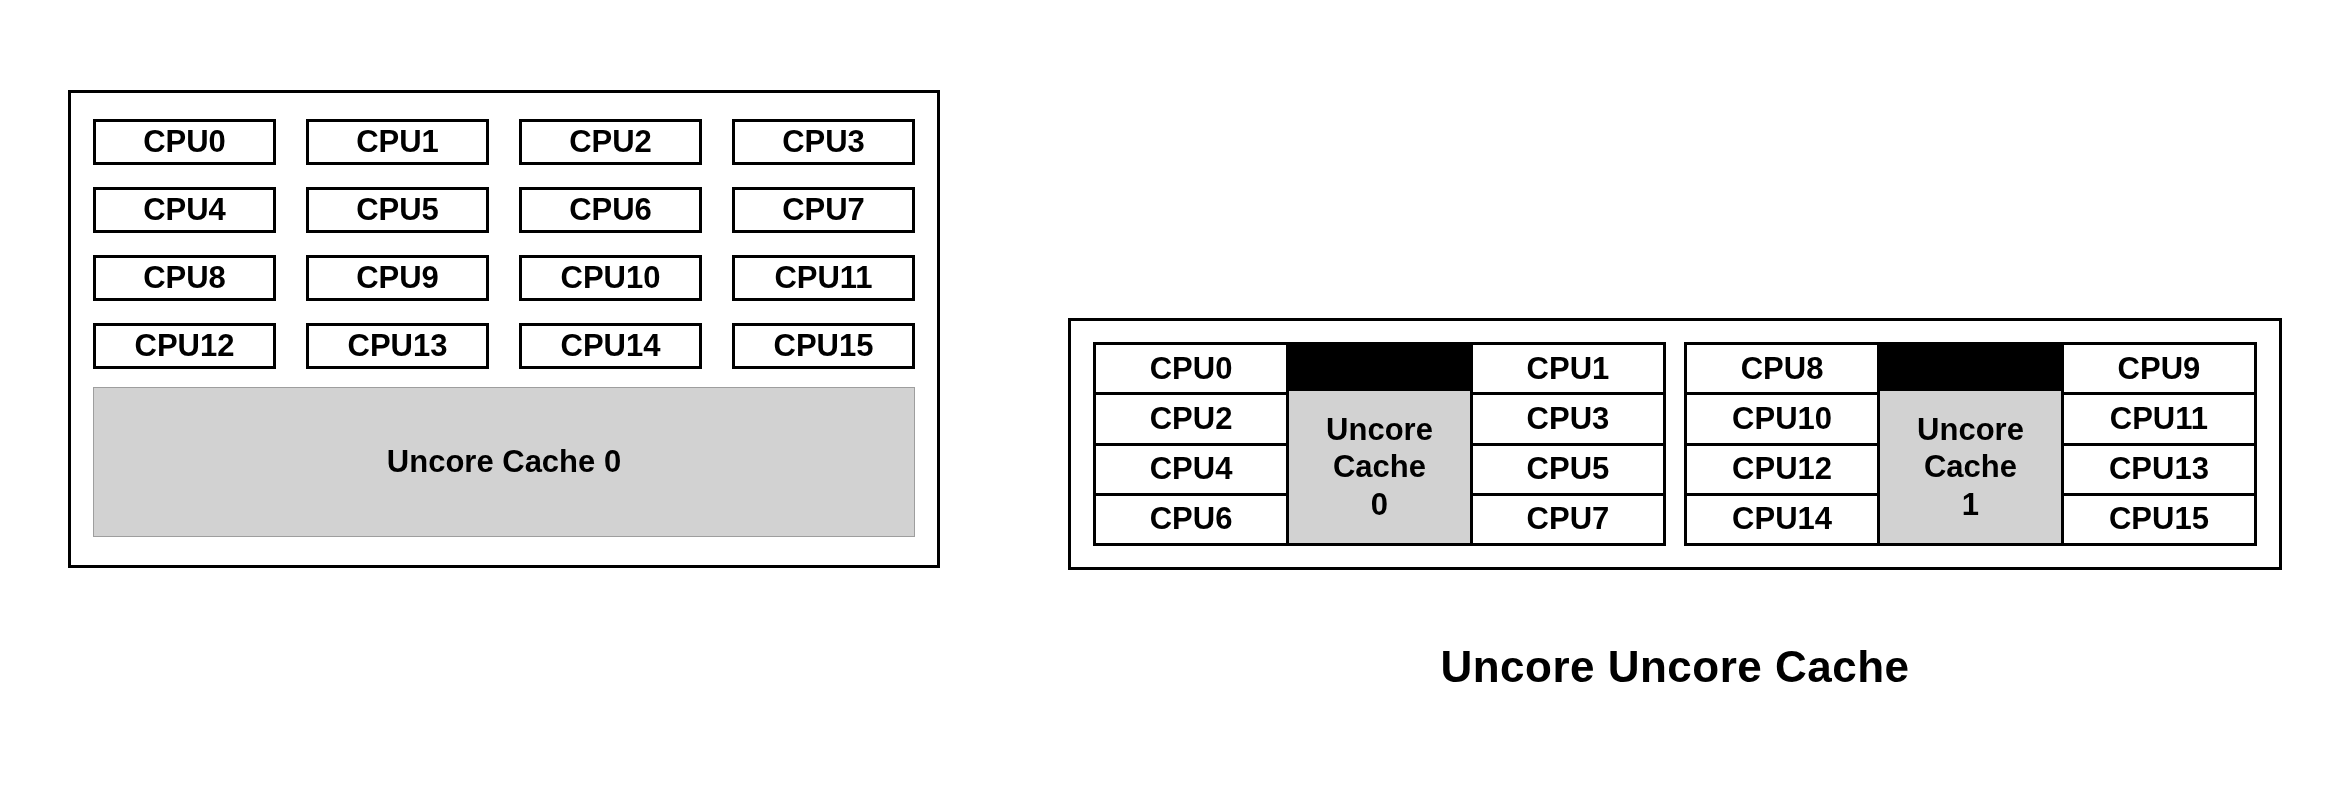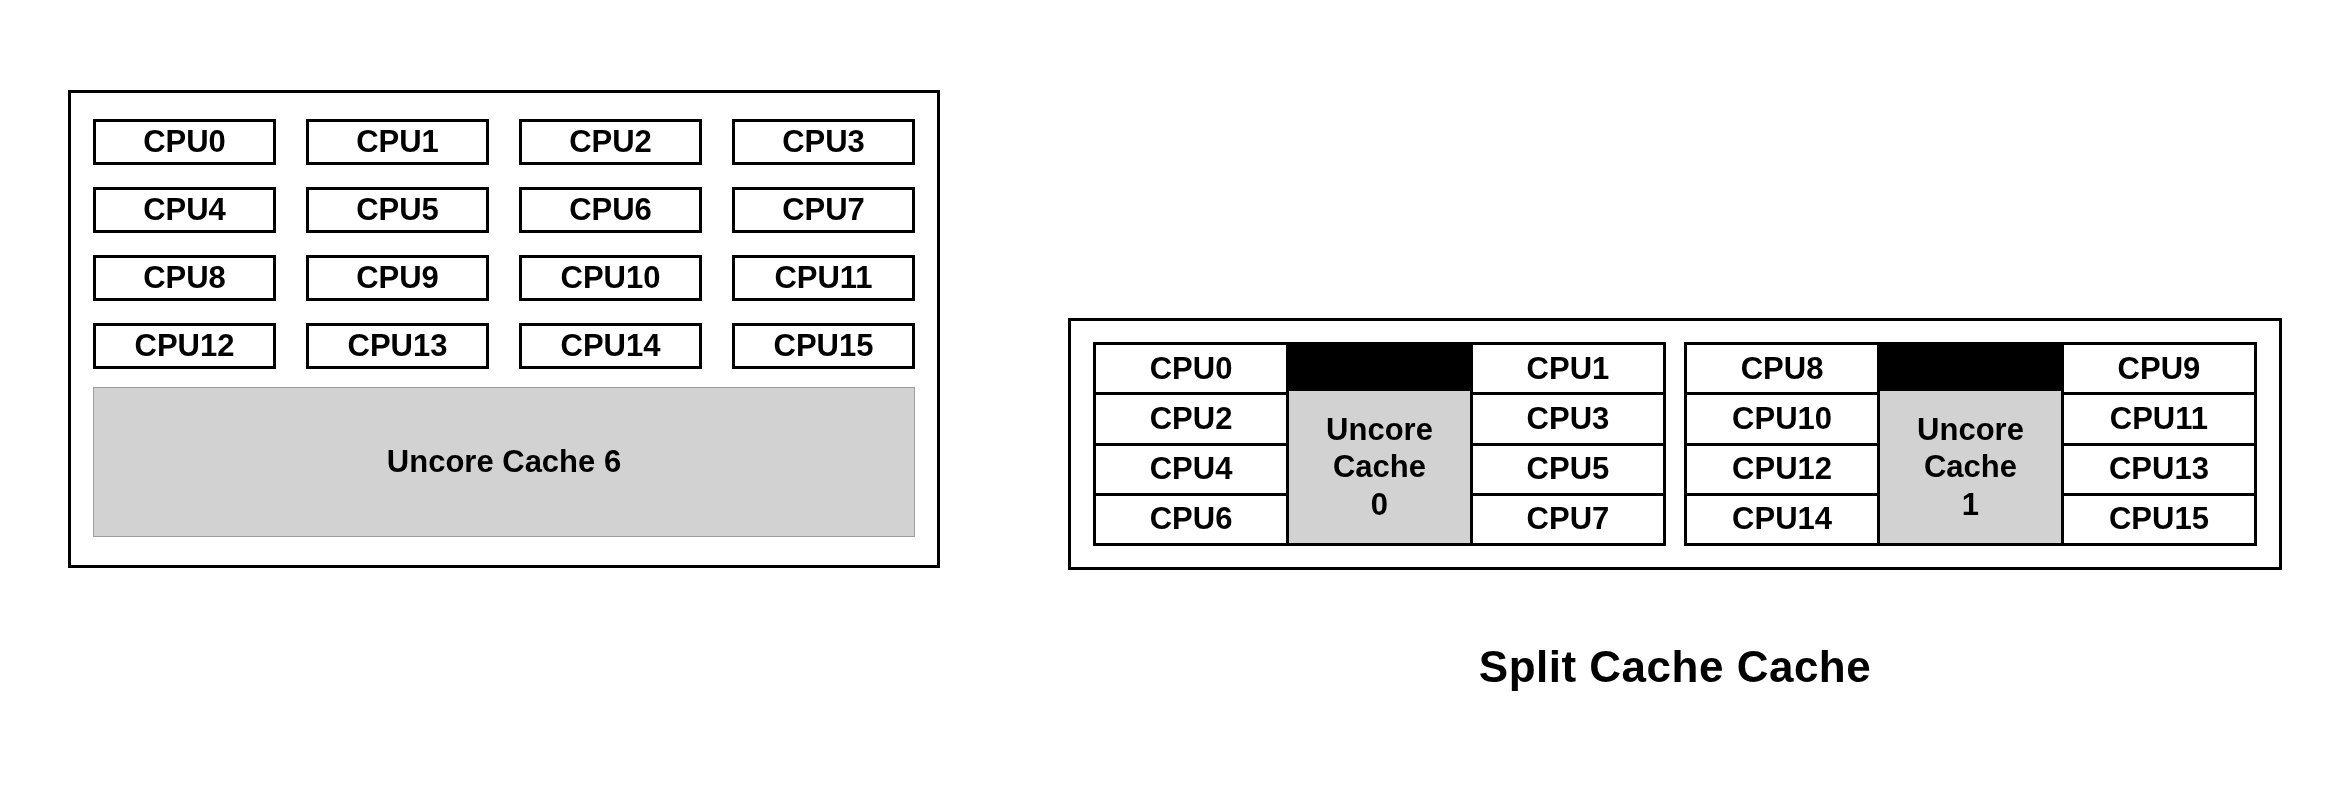--- a/index.html
+++ b/index.html
@@ -137,21 +137,21 @@
       <div class="cpu-box">CPU7</div>
       <div class="cpu-box">CPU8</div>
       <div class="cpu-box">CPU9</div>
       <div class="cpu-box">CPU10</div>
       <div class="cpu-box">CPU11</div>
       <div class="cpu-box">CPU12</div>
       <div class="cpu-box">CPU13</div>
       <div class="cpu-box">CPU14</div>
       <div class="cpu-box">CPU15</div>
     </div>
-    <div class="mono-cache">Uncore Cache 6</div>
+    <div class="mono-cache">Uncore Cache 0</div>
   </div>
 
   <div id="split-box">
 
     <div class="cluster">
       <div class="cell col-l r1">CPU0</div>
       <div class="cell col-l r2">CPU2</div>
       <div class="cell col-l r3">CPU4</div>
       <div class="cell col-l r4">CPU6</div>
       <div class="cell cache-cell">
@@ -176,15 +176,15 @@
         <div>1</div>
       </div>
       <div class="cell col-r r1">CPU9</div>
       <div class="cell col-r r2">CPU11</div>
       <div class="cell col-r r3">CPU13</div>
       <div class="cell col-r r4">CPU15</div>
     </div>
 
   </div>
 
-  <div class="caption" id="split-caption">Split Cache Cache</div>
+  <div class="caption" id="split-caption">Uncore Uncore Cache</div>
 
 </div>
 
 </body></html>

